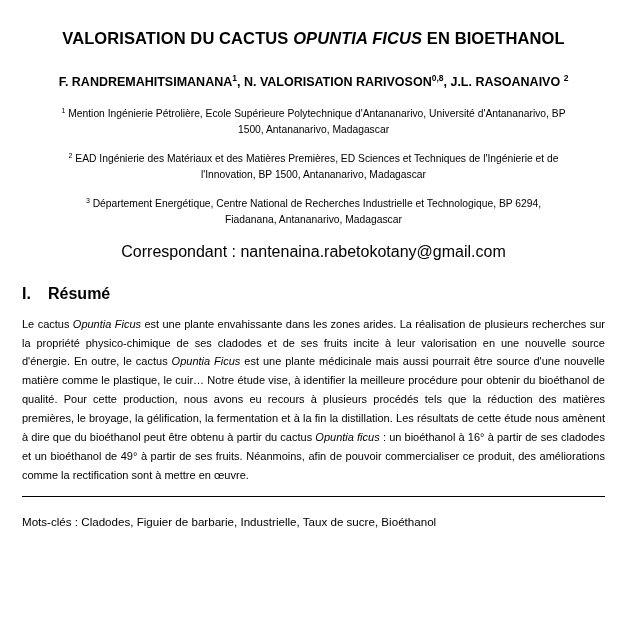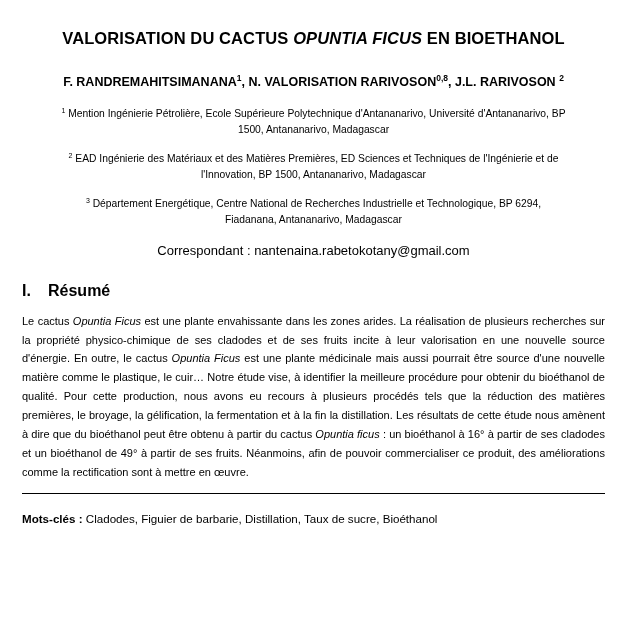--- a/index.html
+++ b/index.html
@@ -44,21 +44,21 @@
     font-size: 10.3px;
     text-align: center;
     line-height: 1.55;
     margin-top: 16px;
     padding: 0 38px;
   }
   .affil.a2 { margin-top: 13px; padding: 0 22px; }
   .affil.a3 { margin-top: 13px; padding: 0 38px; }
 
   .corresp {
-    font-size: 13px;
+    font-size: 16px;
     text-align: center;
     margin-top: 15px;
   }
 
   .section-head {
     font-size: 16px;
     font-weight: bold;
     margin-top: 24px;
     margin-bottom: 6px;
   }
@@ -73,46 +73,46 @@
     line-height: 1.72;
     margin-top: 12px;
   }
   .abstract .it { font-style: italic; }
 
   .keywords {
     font-size: 11.6px;
     margin-top: 16px;
     line-height: 1.6;
   }
-  .keywords b { font-weight: bold; }
+  .keywords b { font-weight: normal; }
 
   .hr-top {
     border: none;
     border-top: 1px solid #000;
     margin: 10px 0 0 0;
   }
 </style>
 </head>
 <body>
 
 <div class="page">
 
   <h1 class="title"><span>VALORISATION DU CACTUS </span><span class="it">OPUNTIA FICUS</span><span> EN BIOETHANOL</span></h1>
 
-  <div class="authors"><span>F. RANDREMAHITSIMANANA</span><sup>1</sup><span>, N. VALORISATION RARIVOSON</span><sup>0,8</sup><span>, J.L. RARIVOSON </span><sup>2</sup></div>
+  <div class="authors"><span>F. RANDREMAHITSIMANANA</span><sup>1</sup><span>, N. VALORISATION RARIVOSON</span><sup>0,8</sup><span>, J.L. RASOANAIVO </span><sup>2</sup></div>
 
   <div class="affil a1"><sup>1</sup><span> Mention Ingénierie Pétrolière, Ecole Supérieure Polytechnique d'Antananarivo, Université d'Antananarivo, BP 1500, Antananarivo, Madagascar</span></div>
 
   <div class="affil a2"><sup>2</sup><span> EAD Ingénierie des Matériaux et des Matières Premières, ED Sciences et Techniques de l'Ingénierie et de l'Innovation,  BP 1500, Antananarivo, Madagascar</span></div>
 
   <div class="affil a3"><sup>3</sup><span> Département Energétique, Centre National de Recherches Industrielle et Technologique, BP 6294, Fiadanana, Antananarivo, Madagascar</span></div>
 
   <div class="corresp">Correspondant : nantenaina.rabetokotany@gmail.com</div>
 
   <div class="section-head"><span class="num">I.</span><span>Résumé</span></div>
 
   <p class="abstract"><span>Le cactus </span><span class="it">Opuntia Ficus</span><span> est une plante envahissante dans les zones arides. La réalisation de plusieurs recherches sur la propriété physico-chimique de ses cladodes et de ses fruits incite à leur valorisation en une nouvelle source d'énergie. En outre, le cactus </span><span class="it">Opuntia Ficus</span><span> est une plante médicinale mais aussi pourrait être source d'une nouvelle matière comme le plastique, le cuir… Notre étude vise, à identifier la meilleure procédure pour obtenir du bioéthanol de qualité. Pour cette production, nous avons eu recours à plusieurs procédés tels que la réduction des matières premières, le broyage, la gélification, la fermentation et à la fin la distillation. Les résultats de cette étude nous amènent à dire que du bioéthanol peut être obtenu à partir du cactus </span><span class="it">Opuntia ficus</span><span> : un bioéthanol à 16° à partir de ses cladodes et un bioéthanol de 49° à partir de ses fruits. Néanmoins, afin de pouvoir commercialiser ce produit, des améliorations comme la rectification sont à mettre en œuvre.</span></p>
 
   <hr class="hr-top">
 
-  <div class="keywords"><b>Mots-clés :</b><span> Cladodes, Figuier de barbarie, Distillation, Taux de sucre, Bioéthanol</span></div>
+  <div class="keywords"><b>Mots-clés :</b><span> Cladodes, Figuier de barbarie, Industrielle, Taux de sucre, Bioéthanol</span></div>
 
 </div>
 
 </body></html>

